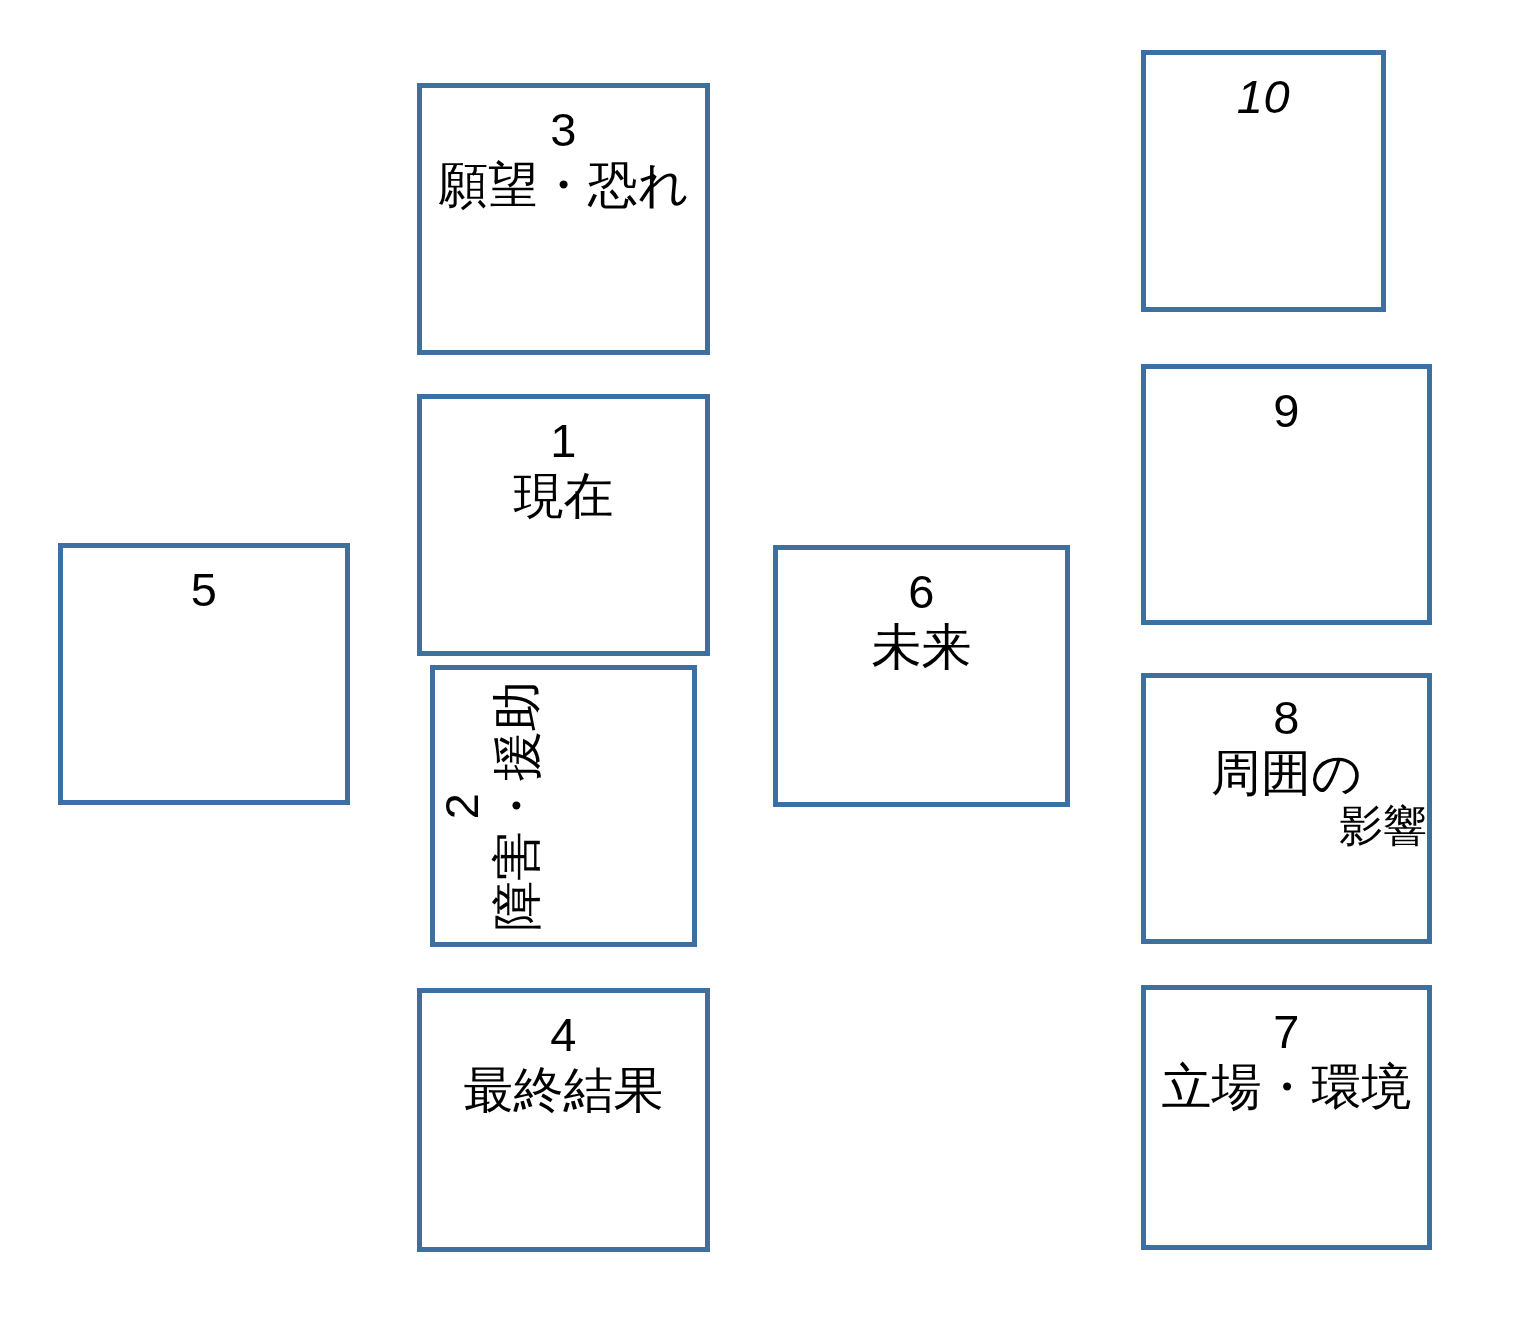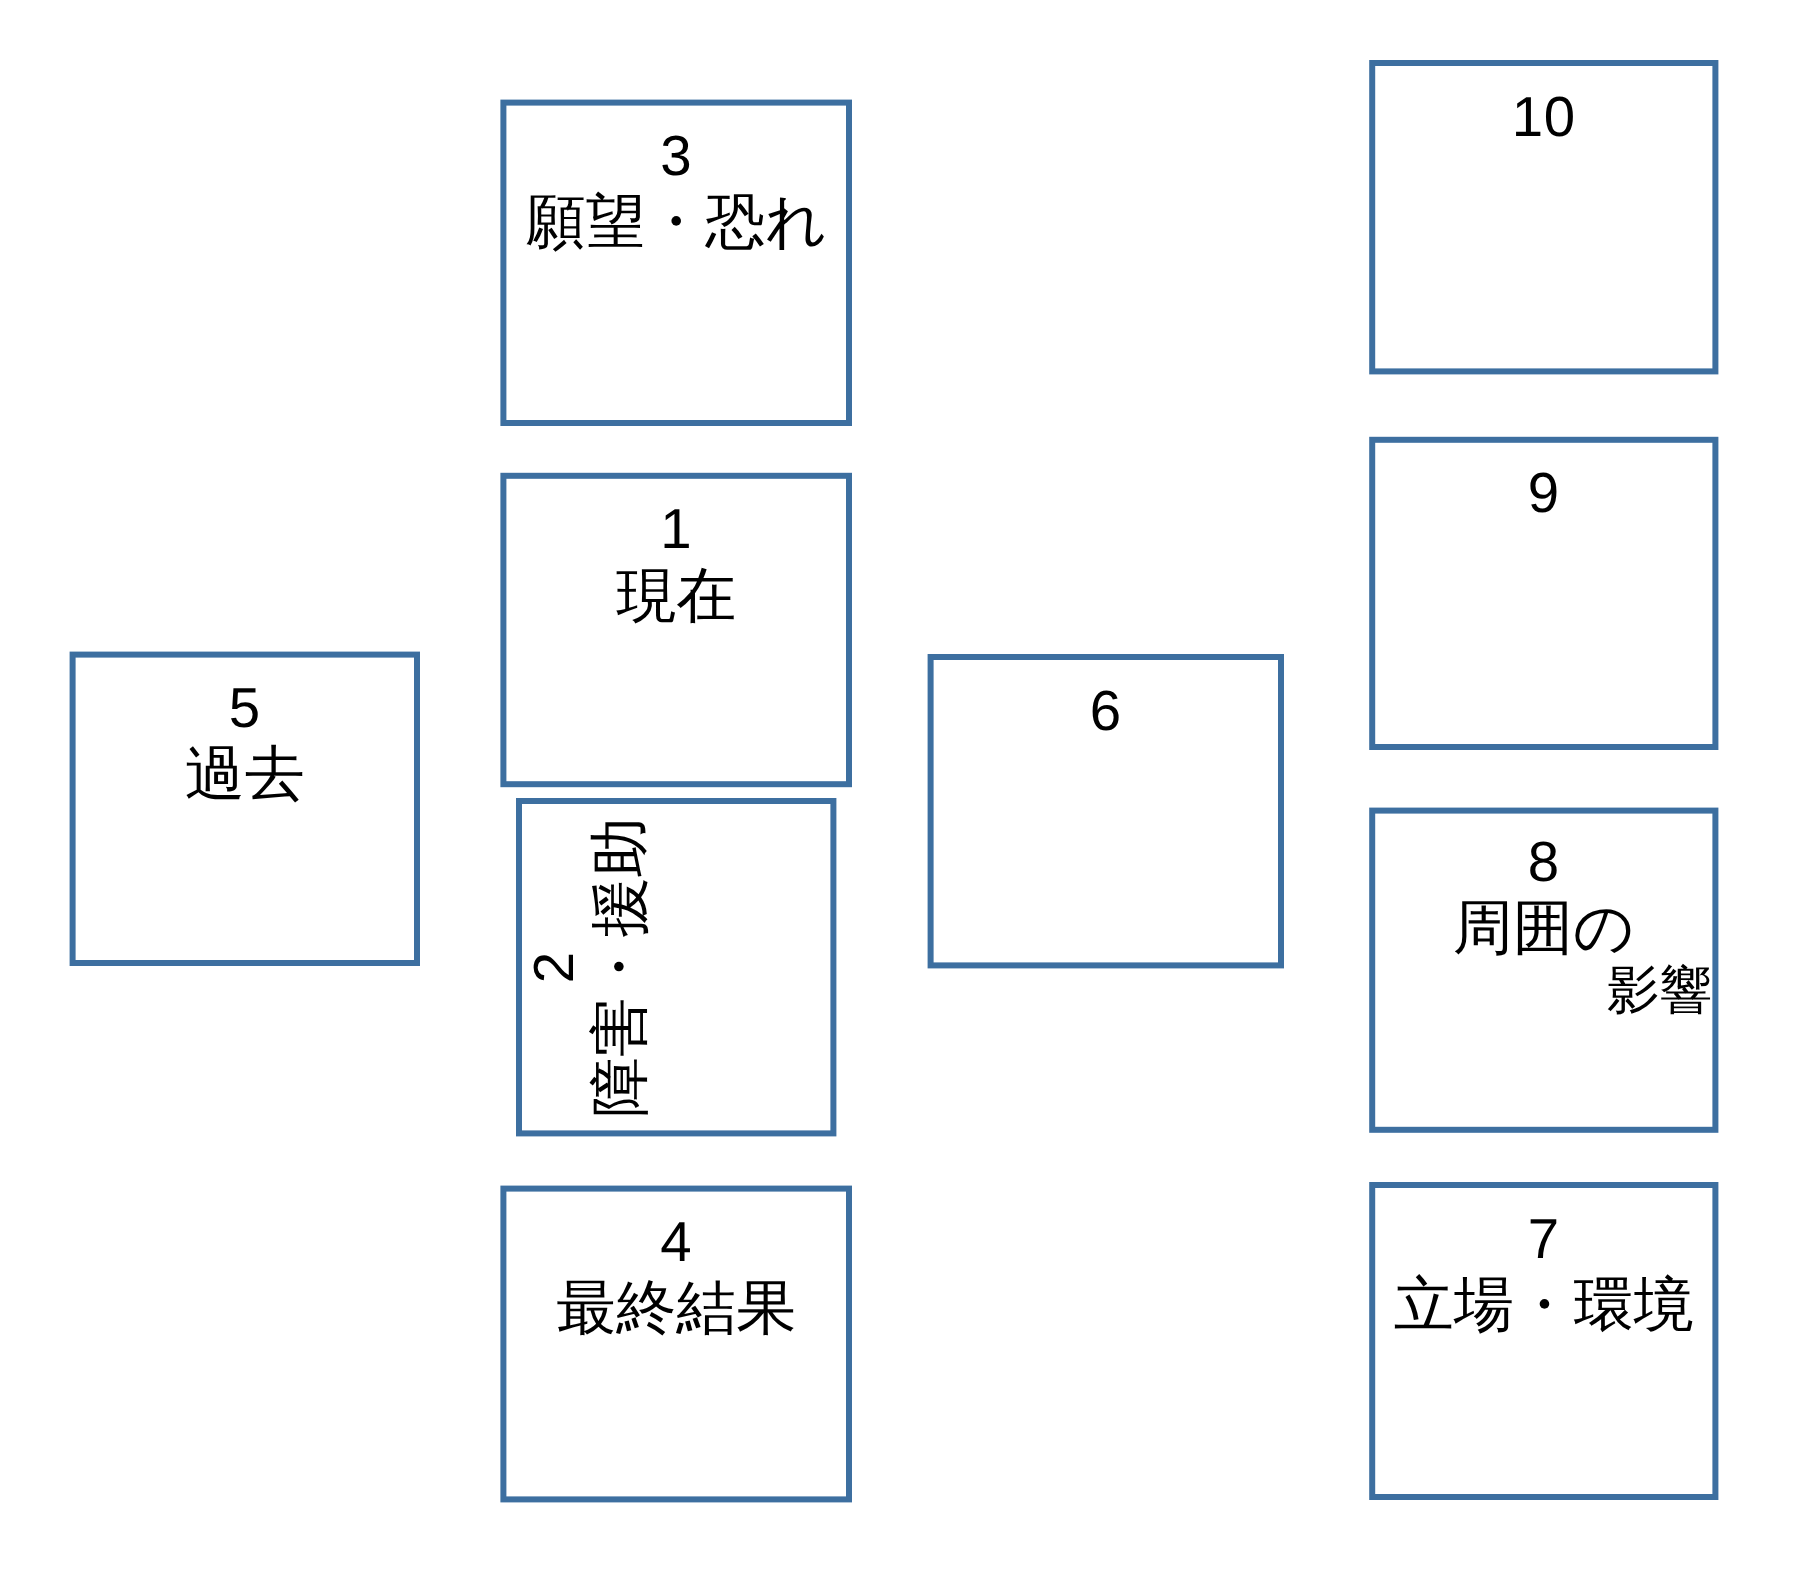--- a/index.html
+++ b/index.html
@@ -59,21 +59,21 @@
   
   #card-1 { left: 417px; top: 394px; width: 293px; height: 262px; }
   #card-2 { left: 430px; top: 665px; width: 267px; height: 282px; }
   #card-3 { left: 417px; top: 83px; width: 293px; height: 272px; }
   #card-4 { left: 417px; top: 988px; width: 293px; height: 264px; }
   #card-5 { left: 58px; top: 543px; width: 292px; height: 262px; }
   #card-6 { left: 773px; top: 545px; width: 297px; height: 262px; }
   #card-7 { left: 1141px; top: 985px; width: 291px; height: 265px; }
   #card-8 { left: 1141px; top: 673px; width: 291px; height: 271px; }
   #card-9 { left: 1141px; top: 364px; width: 291px; height: 261px; }
-  #card-10 { left: 1141px; top: 50px; width: 291px; height: 262px; }
+  #card-10 { left: 1141px; top: 50px; width: 245px; height: 262px; font-style: italic; }
 
   
   #card-2 .card-inner {
     width: 282px;
     height: 267px;
     left: 50%;
     top: 50%;
     transform: translate(-50%, -50%) rotate(-90deg);
     transform-origin: center center;
     padding-top: 10px;
@@ -113,27 +113,27 @@
   <div class="card" id="card-4" style="border-color: rgb(61, 111, 160);">
     <div class="card-inner">
       <span class="num">4</span>
       <span class="label">最終結果</span>
     </div>
   </div>
 
   <div class="card" id="card-5" style="border-color: rgb(61, 111, 160);">
     <div class="card-inner">
       <span class="num">5</span>
-      <span class="label">過去</span>
     </div>
   </div>
 
   <div class="card" id="card-6" style="border-color: rgb(61, 111, 160);">
     <div class="card-inner">
       <span class="num">6</span>
+      <span class="label">未来</span>
     </div>
   </div>
 
   <div class="card" id="card-10" style="border-color: rgb(61, 111, 160);">
     <div class="card-inner">
       <span class="num">10</span>
     </div>
   </div>
 
   <div class="card" id="card-9" style="border-color: rgb(61, 111, 160);">

